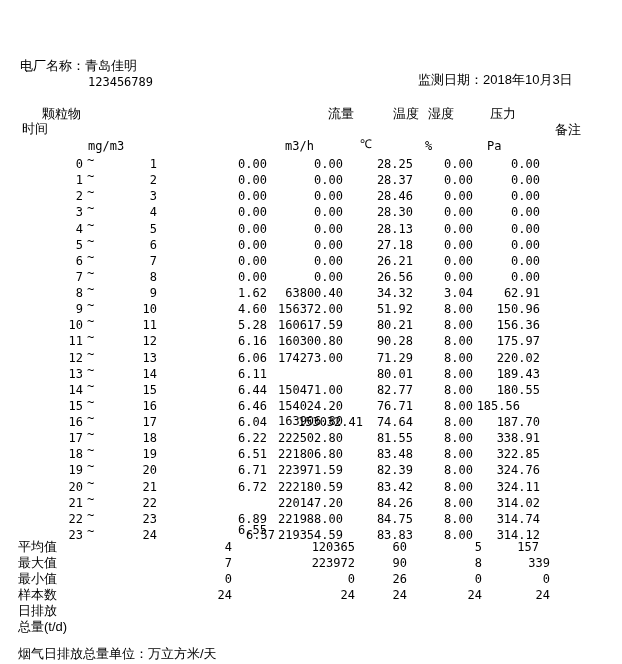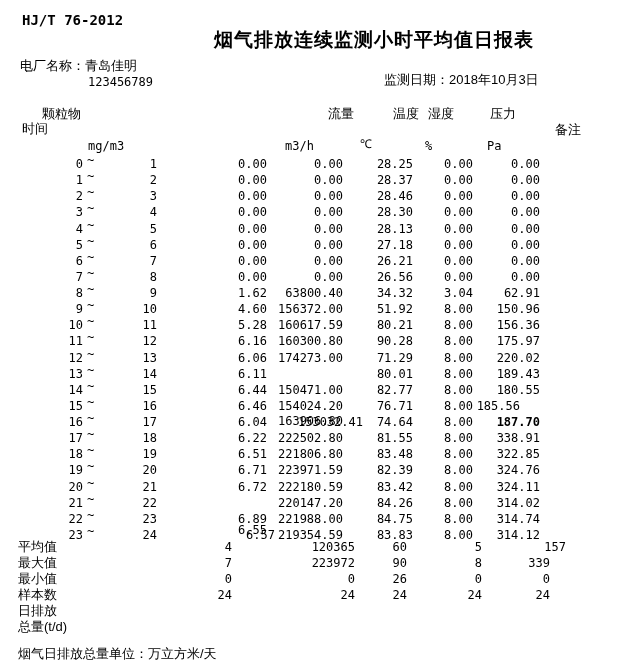--- a/index.html
+++ b/index.html
@@ -25,31 +25,29 @@
   .tilde{
     position:absolute;top:-3px;left:87px;width:12px;
     font-family:"DejaVu Sans Mono",monospace;font-size:12px;
   }
 </style>
 </head>
 <body>
 
 <div class="page">
 
-  <div class="abs std" style="left:22px;top:12px;">HJ/T 76-2012</div>
-
-  <div class="abs title" style="left:214px;top:29px;">烟气排放连续监测小时平均值日报表</div>
+
 
   <div class="abs cjk" style="left:20px;top:58px;">
     <span>电厂名称：</span><span>青岛佳明</span>
   </div>
   <div class="abs mono" style="left:23px;top:69px;">`</div>
   <div class="abs mono" style="left:88px;top:75px;">123456789</div>
 
-  <div class="abs cjk" style="left:384px;top:72px;">
+  <div class="abs cjk" style="left:418px;top:72px;">
     <span>监测日期：</span><span>2018年10月3日</span>
   </div>
 
   <div class="abs cjk" style="left:42px;top:106px;">颗粒物</div>
   <div class="abs cjk" style="left:22px;top:121px;">时间</div>
   <div class="abs cjk" style="left:328px;top:106px;">流量</div>
   <div class="abs cjk" style="left:393px;top:106px;">温度</div>
   <div class="abs cjk" style="left:428px;top:106px;">湿度</div>
   <div class="abs cjk" style="left:490px;top:106px;">压力</div>
   <div class="abs cjk" style="left:555px;top:122px;">备注</div>
@@ -221,21 +219,21 @@
         <span class="cell" style="left: 440px; width: 80px;">185.56</span>
         <span class="tilde">~</span>
       </div>
       <div class="row" style="top: 414.08px;">
         <span class="cell" style="left: 3px; width: 80px;">16</span>
         <span class="cell" style="left: 77px; width: 80px;">17</span>
         <span class="cell" style="left: 187px; width: 80px;">6.04</span>
         <span class="cell" style="left: 253px; width: 90px; margin-left: 20px;">153032.41</span>
         <span class="cell" style="left: 333px; width: 80px;">74.64</span>
         <span class="cell" style="left: 393px; width: 80px;">8.00</span>
-        <span class="cell" style="left: 460px; width: 80px; font-weight: bold;">187.70</span>
+        <span class="cell" style="left: 460px; width: 80px;">187.70</span>
         <span class="tilde">~</span>
       </div>
       <div class="row" style="top: 430.21px;">
         <span class="cell" style="left: 3px; width: 80px;">17</span>
         <span class="cell" style="left: 77px; width: 80px;">18</span>
         <span class="cell" style="left: 187px; width: 80px;">6.22</span>
         <span class="cell" style="left: 253px; width: 90px;">222502.80</span>
         <span class="cell" style="left: 333px; width: 80px;">81.55</span>
         <span class="cell" style="left: 393px; width: 80px;">8.00</span>
         <span class="cell" style="left: 460px; width: 80px;">338.91</span>
@@ -303,21 +301,21 @@
       </div>
     </div>
 
   <div>
       <div class="row" style="top: 539px;">
         <span class="cell-label">平均值</span>
         <span class="cell" style="left: 152px; width: 80px;">4</span>
         <span class="cell" style="left: 275px; width: 80px;">120365</span>
         <span class="cell" style="left: 327px; width: 80px;">60</span>
         <span class="cell" style="left: 402px; width: 80px;">5</span>
-        <span class="cell" style="left: 486px; width: 80px;">157</span>
+        <span class="cell" style="left: 459px; width: 80px;">157</span>
       </div>
       <div class="row" style="top: 555px;">
         <span class="cell-label">最大值</span>
         <span class="cell" style="left: 152px; width: 80px;">7</span>
         <span class="cell" style="left: 275px; width: 80px;">223972</span>
         <span class="cell" style="left: 327px; width: 80px;">90</span>
         <span class="cell" style="left: 402px; width: 80px;">8</span>
         <span class="cell" style="left: 470px; width: 80px;">339</span>
       </div>
       <div class="row" style="top: 571px;">

